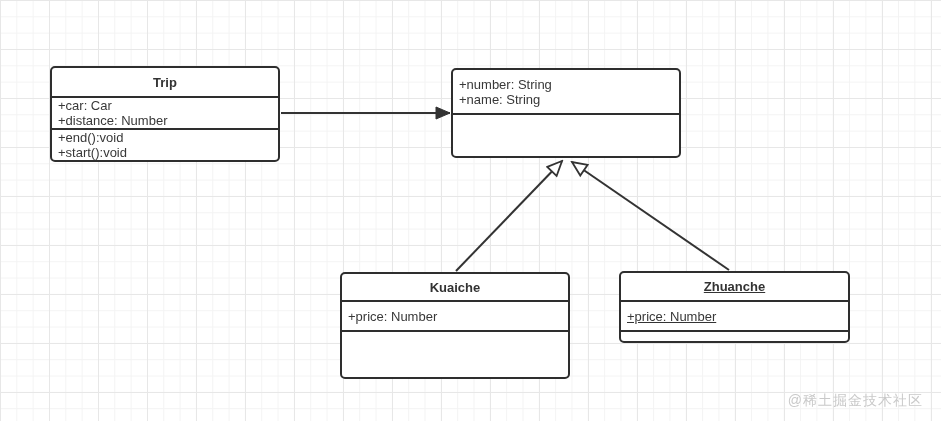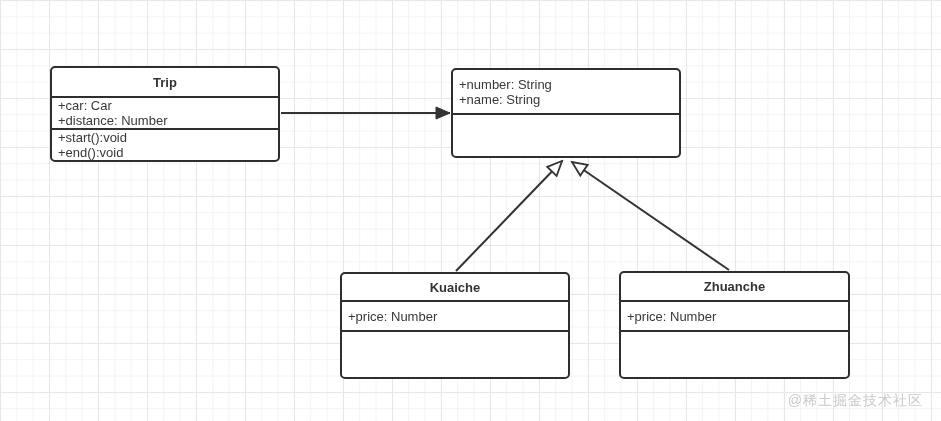--- a/index.html
+++ b/index.html
@@ -101,42 +101,42 @@
     <line x1="729" y1="270" x2="572" y2="162" stroke="#333333" stroke-width="2" marker-end="url(#arrow-open)"></line>
   </svg>
 
   <div class="uml-class" style="left:50px; top:66px; width:230px; height:96px;">
     <div class="uml-title" style="height:30px;">Trip</div>
     <div class="uml-attrs" style="height:32px;">
       <div class="uml-line">+car: Car</div>
       <div class="uml-line">+distance: Number</div>
     </div>
     <div class="uml-methods">
+      <div class="uml-line">+end():void</div>
       <div class="uml-line">+start():void</div>
-      <div class="uml-line">+end():void</div>
     </div>
   </div>
 
   <div class="uml-class" style="left:451px; top:68px; width:230px; height:90px;">
     <div class="uml-attrs" style="height:45px;">
       <div class="uml-line">+number: String</div>
       <div class="uml-line">+name: String</div>
     </div>
     <div class="uml-methods"></div>
   </div>
 
   <div class="uml-class" style="left:340px; top:272px; width:230px; height:107px;">
     <div class="uml-title" style="height:28px;">Kuaiche</div>
     <div class="uml-attrs" style="height:30px;">
       <div class="uml-line">+price: Number</div>
     </div>
     <div class="uml-methods"></div>
   </div>
 
-  <div class="uml-class" style="left:619px; top:271px; width:231px; height:108px;">
+  <div class="uml-class" style="left:619px; top:271px; width:231px; height:72px;text-decoration:underline;">
     <div class="uml-title" style="height:29px;">Zhuanche</div>
     <div class="uml-attrs" style="height:30px;">
       <div class="uml-line">+price: Number</div>
     </div>
     <div class="uml-methods"></div>
   </div>
 
   <div class="watermark">@稀土掘金技术社区</div>
 
 </div>

